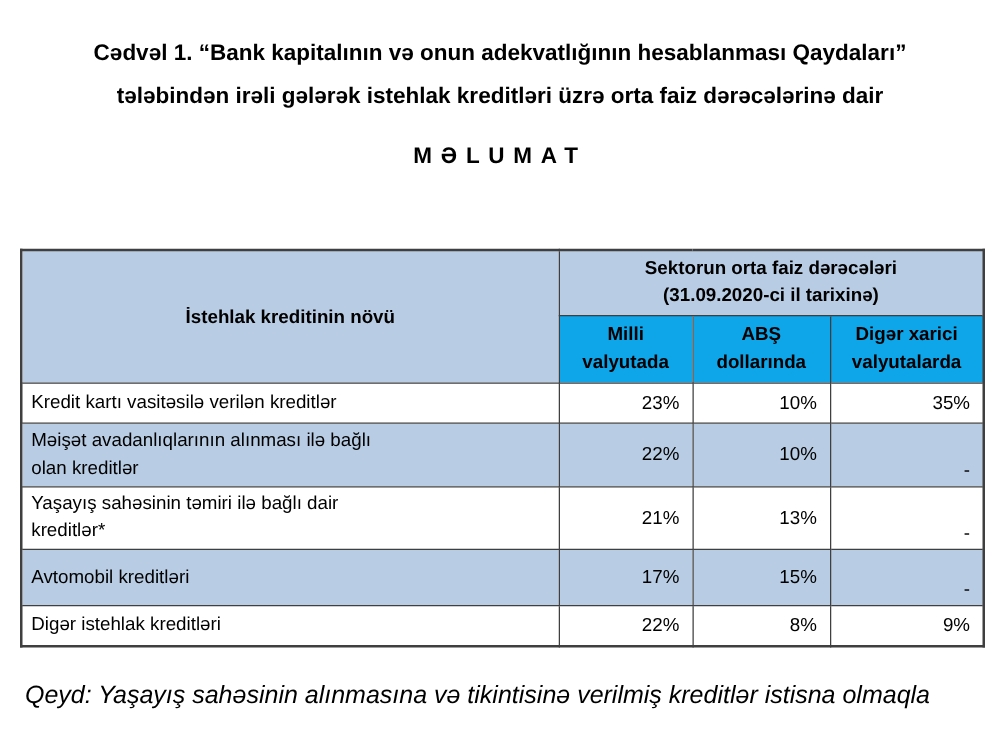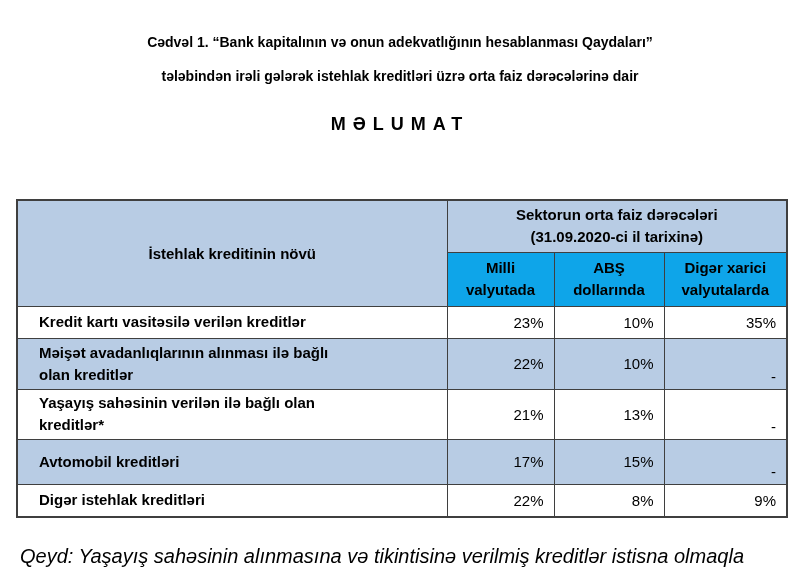--- a/index.html
+++ b/index.html
@@ -13,21 +13,21 @@
     width:800px;height:583px;
     background:var(--page-bg);
     color:var(--text-color);
     font-family:"Liberation Sans", sans-serif;
     overflow:hidden;
   }
   .title{
     margin:25px 28px 0 28px;
     text-align:center;
     font-weight:bold;
-    font-size:14px;
+    font-size:18px;
     line-height:34px;
     white-space:pre-line;
   }
   .heading{
     margin-top:21px;
     text-align:center;
     font-weight:bold;
     font-size:18px;
     letter-spacing:7px;
   }
@@ -57,23 +57,23 @@
   }
   .subhead{
     font-weight:bold;
     text-align:center;
     white-space:pre-line;
     line-height:22px;
     background:#0ea5e9;
     margin-top:32px;
   }
   .label{
-    font-weight:bold;
+    font-weight:normal;
     text-align:left;
-    padding-left:21px;
+    padding-left:7px;
     padding-right:4px;
     white-space:pre-line;
     line-height:22px;
   }
   .val{
     text-align:right;
     padding-right:10px;
   }
   .dash{
     vertical-align:bottom;
@@ -133,21 +133,21 @@
 
       <tr class="r2">
         <td class="label blue">Məişət avadanlıqlarının alınması ilə bağlı
 olan kreditlər</td>
         <td class="val blue">22%</td>
         <td class="val blue">10%</td>
         <td class="val blue dash">-</td>
       </tr>
 
       <tr class="r3">
-        <td class="label">Yaşayış sahəsinin verilən ilə bağlı olan
+        <td class="label">Yaşayış sahəsinin təmiri ilə bağlı dair
 kreditlər*</td>
         <td class="val">21%</td>
         <td class="val">13%</td>
         <td class="val dash">-</td>
       </tr>
 
       <tr class="r4">
         <td class="label blue">Avtomobil kreditləri</td>
         <td class="val blue">17%</td>
         <td class="val blue">15%</td>

